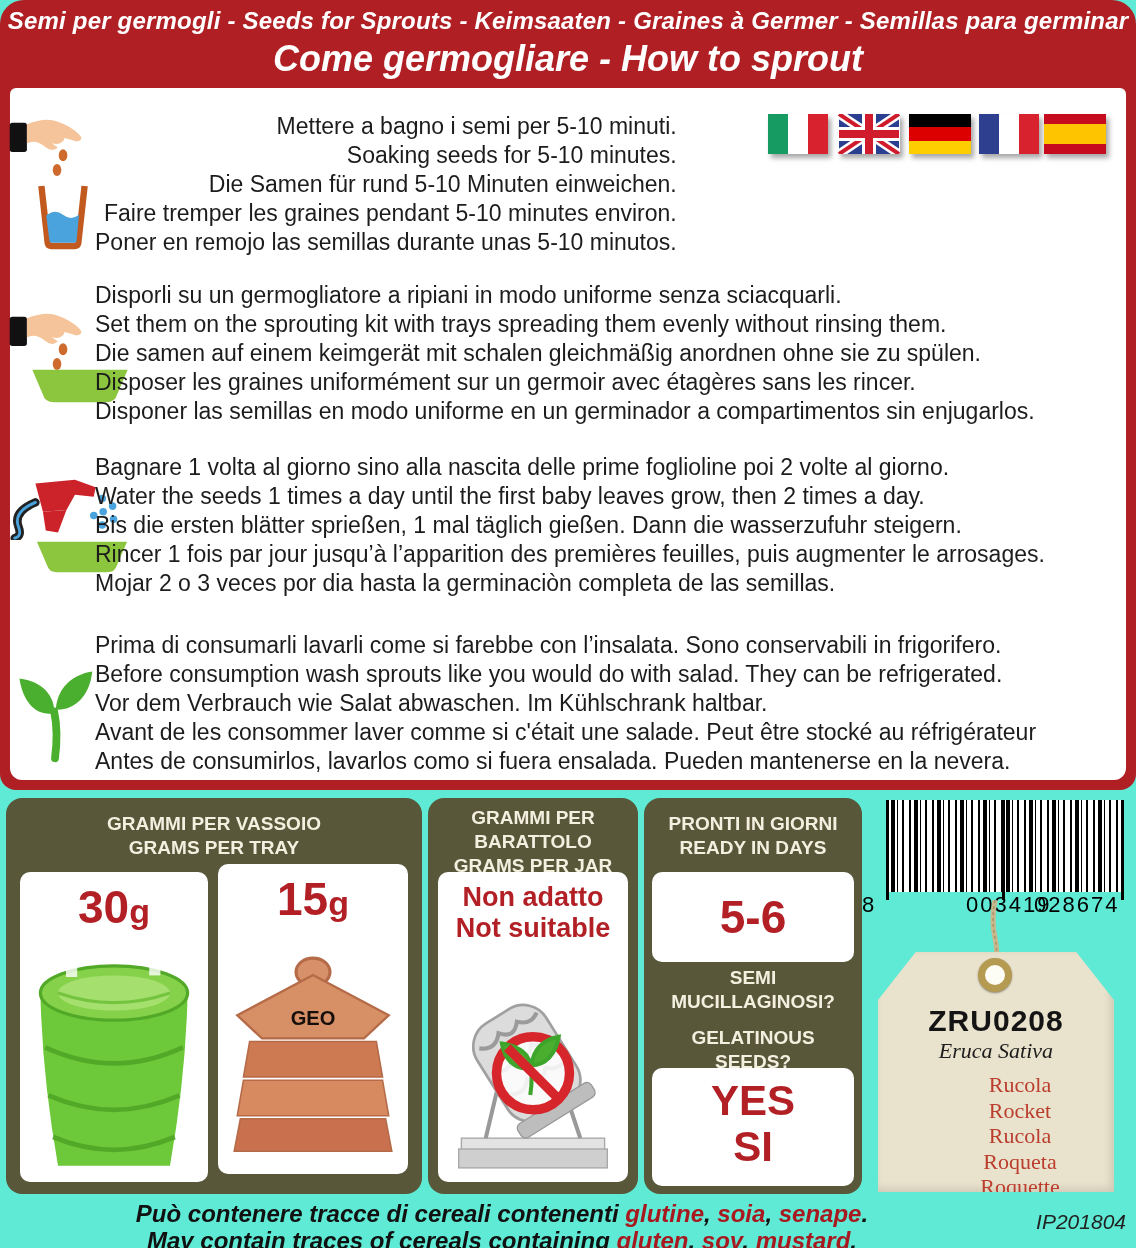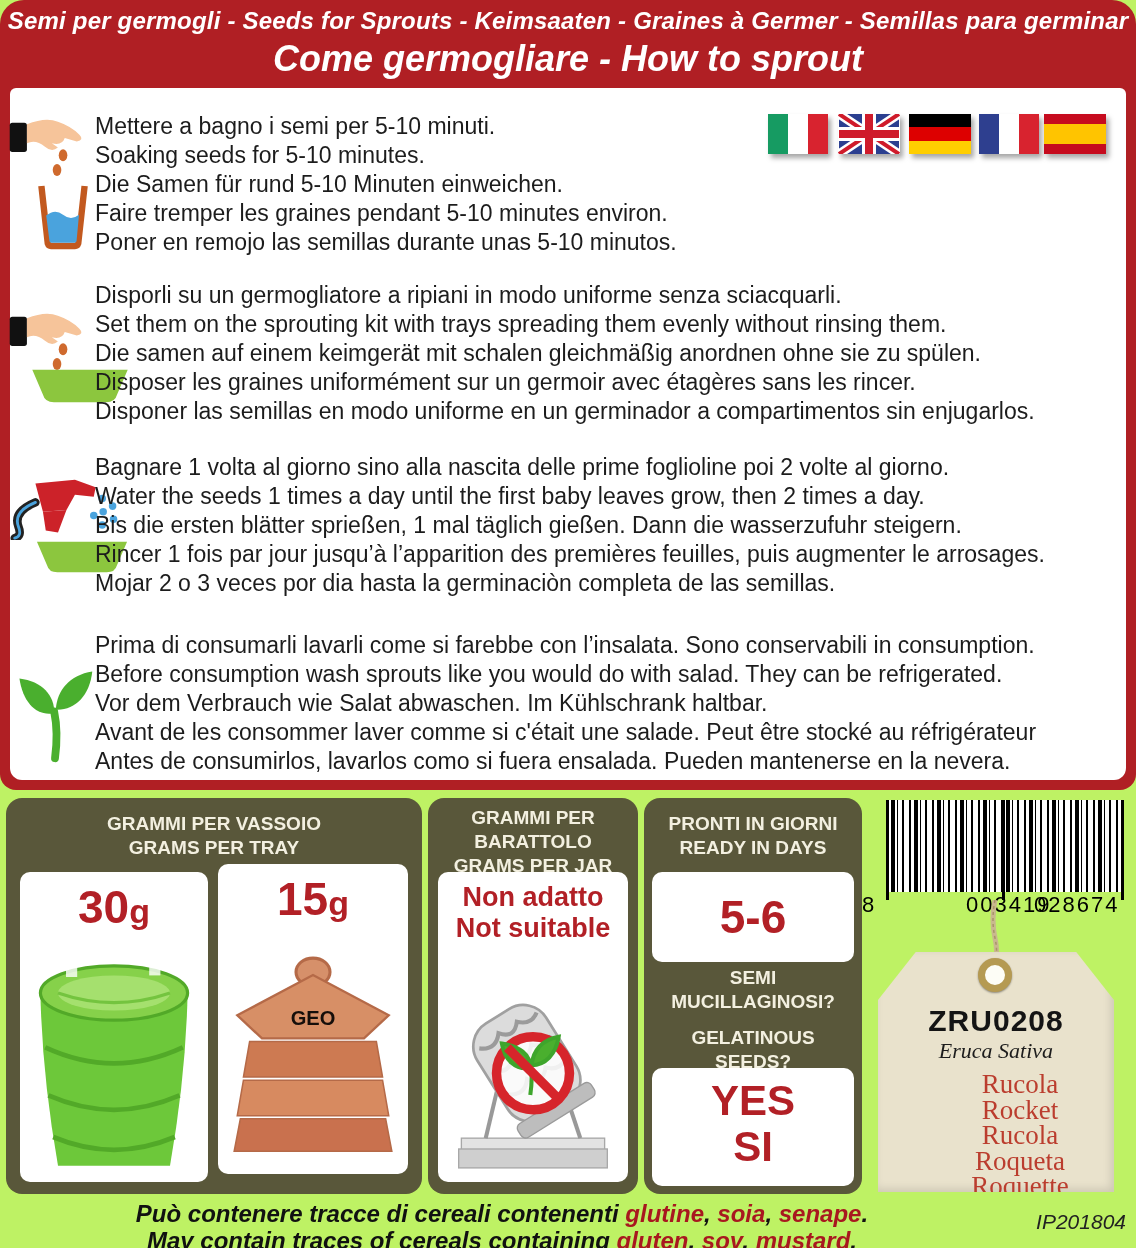--- a/index.html
+++ b/index.html
@@ -1,31 +1,31 @@
 <!DOCTYPE html>
 <html><head>
 <meta charset="utf-8">
 <style>
   html,body{margin:0;padding:0;background:#fff;}
-  .page{position:relative;width:1136px;height:1248px;background:#bef264;overflow:hidden;
+  .page{position:relative;width:1136px;height:1248px;background:#5eead4;overflow:hidden;
         font-family:"Liberation Sans",sans-serif;}
 
   
   .red-frame{position:absolute;left:0;top:0;width:1136px;height:790px;background:#b01f24;
              border-radius:24px 24px 16px 16px;}
   .hdr1{position:absolute;left:0;top:7px;width:100%;text-align:center;color:#fff;
         font-size:24px;font-weight:bold;font-style:italic;letter-spacing:.2px;}
   .hdr2{position:absolute;left:0;top:38px;width:100%;text-align:center;color:#fff;
         font-size:36px;font-weight:bold;font-style:italic;}
   .white-body{position:absolute;left:10px;top:88px;width:1116px;height:692px;background:#fff;
               border-radius:6px 6px 12px 12px;}
 
   
   .iblock{position:absolute;left:95px;color:#1c1c1c;font-size:23px;line-height:29px;white-space:nowrap;}
-  .ib1{top:112px;} .ib2{top:281px;} .ib3{top:453px;} .ib4{top:631px;}
+  .ib1{top:112px;text-align:right;} .ib2{top:281px;} .ib3{top:453px;} .ib4{top:631px;}
 
   .icon-abs{position:absolute;}
 
   
   .flag{position:absolute;top:114px;height:40px;box-shadow:3px 4px 5px rgba(0,0,0,.35);}
   .flag-it{left:768px;width:60px;background:linear-gradient(90deg,#169b62 0 33.4%,#fff 33.4% 66.7%,#d8232f 66.7%);}
   .flag-uk{left:838px;width:62px;}
   .flag-de{left:909px;width:62px;background:linear-gradient(180deg,#000 0 33.4%,#dd0000 33.4% 66.7%,#ffce00 66.7%);}
   .flag-fr{left:979px;width:60px;background:linear-gradient(90deg,#2e3f8f 0 33.4%,#fff 33.4% 66.7%,#d8232f 66.7%);}
   .flag-es{left:1044px;width:62px;background:linear-gradient(180deg,#c60b1e 0 25%,#ffc400 25% 75%,#c60b1e 75%);}
@@ -70,21 +70,21 @@
 
   
   .string-svg{position:absolute;left:955px;top:900px;}
   .tag{position:absolute;left:878px;top:952px;width:236px;height:240px;background:#e9e2cc;
        clip-path:polygon(0 20%,16% 0,84% 0,100% 20%,100% 100%,0 100%);
        box-shadow:inset -3px -3px 8px rgba(0,0,0,.12);text-align:center;}
   .eyelet{position:absolute;left:978px;top:958px;width:34px;height:34px;border-radius:50%;
           background:#fdfdf6;border:7px solid #b59a52;box-sizing:border-box;box-shadow:0 1px 2px rgba(0,0,0,.4);}
   .tag-code{margin-top:52px;font-size:30px;font-weight:bold;color:#141414;letter-spacing:1px;}
   .tag-species{font-size:22px;font-style:italic;font-family:"Liberation Serif",serif;color:#1c1c1c;}
-  .tag-names{margin-top:8px;font-family:"Liberation Serif",serif;color:#bb3d2e;font-size:27px;line-height:25.5px;margin-left:48px;}
+  .tag-names{margin-top:8px;font-family:"Liberation Serif",serif;color:#bb3d2e;font-size:22px;line-height:25.5px;margin-left:48px;}
   .tag-names div{line-height:25.5px;}
 
   
   .footer-line{position:absolute;left:0;width:1004px;text-align:center;font-size:24px;
                font-weight:bold;font-style:italic;color:#111;}
   .fl1{top:1200px;} .fl2{top:1227px;}
   .footer-line .hl{color:#a8181f;}
   .print-code{position:absolute;right:10px;top:1210px;font-size:21px;font-style:italic;color:#222;}
 </style>
 </head>
@@ -172,21 +172,21 @@
     <div>Disponer las semillas en modo uniforme en un germinador a compartimentos sin enjugarlos.</div>
   </div>
   <div class="iblock ib3">
     <div>Bagnare 1 volta al giorno sino alla nascita delle prime foglioline poi 2 volte al giorno.</div>
     <div>Water the seeds 1 times a day until the first baby leaves grow, then 2 times a day.</div>
     <div>Bis die ersten blätter sprießen, 1 mal täglich gießen. Dann die wasserzufuhr steigern.</div>
     <div>Rincer 1 fois par jour jusqu’à l’apparition des premières feuilles, puis augmenter le arrosages.</div>
     <div>Mojar 2 o 3 veces por dia hasta la germinaciòn completa de las semillas.</div>
   </div>
   <div class="iblock ib4">
-    <div>Prima di consumarli lavarli come si farebbe con l’insalata. Sono conservabili in consumption.</div>
+    <div>Prima di consumarli lavarli come si farebbe con l’insalata. Sono conservabili in frigorifero.</div>
     <div>Before consumption wash sprouts like you would do with salad. They can be refrigerated.</div>
     <div>Vor dem Verbrauch wie Salat abwaschen. Im Kühlschrank haltbar.</div>
     <div>Avant de les consommer laver comme si c'était une salade. Peut être stocké au réfrigérateur</div>
     <div>Antes de consumirlos, lavarlos como si fuera ensalada. Pueden mantenerse en la nevera.</div>
   </div>
 
   <div class="panel panel-tray">
     <div class="ptitle-wrap">
       <div class="ptitle">GRAMMI PER VASSOIO</div>
       <div class="ptitle">GRAMS PER TRAY</div>

